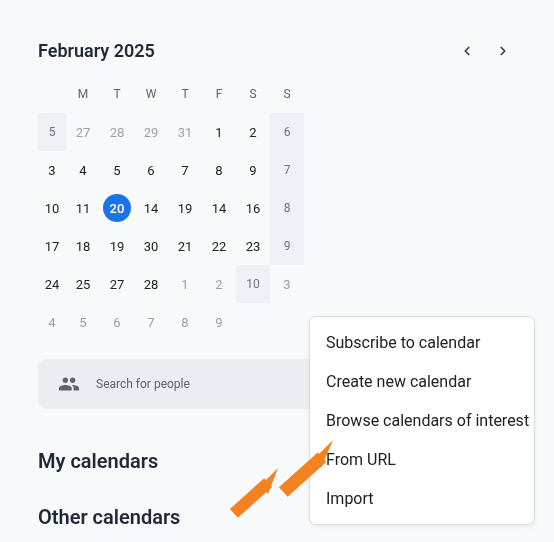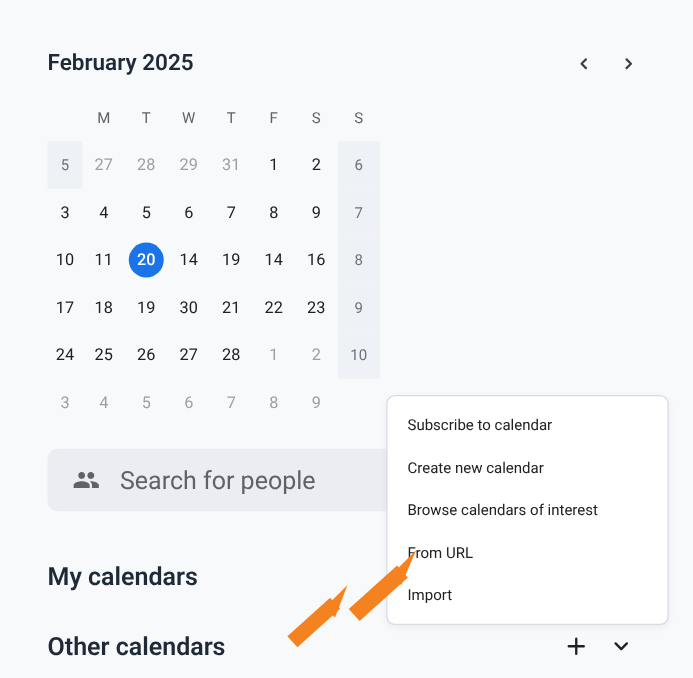--- a/index.html
+++ b/index.html
@@ -78,21 +78,21 @@
     background:#ebedf2;
     border-radius:8px;
     height:50px;
     display:flex;
     align-items:center;
     padding:0 20px;
     gap:16px;
     color:#5f6368;
   }
   .search-icon { width:22px;height:22px;fill:#5f6368; }
-  .search-text { font-size:20px; color:#5f6368; }
+  .search-text { font-size:12px; color:#5f6368; }
   .section {
     margin-top: 40px;
     display:flex;
     align-items:center;
     justify-content:space-between;
     padding-right:10px;
   }
   .section + .section { margin-top: 32px; }
   .section-title { font-size:20px; font-weight:600; color:#1f2937; }
   .section-actions { display:flex;align-items:center;gap:18px; }
@@ -105,21 +105,21 @@
     background:#fff;
     border:1px solid #d8dbe2;
     border-radius:7px;
     box-shadow:0 2px 6px rgba(0,0,0,0.05);
     padding:16px 0;
     display:flex;flex-direction:column;
     gap:20px;
     z-index:5;
   }
   .menu-item {
-    font-size:12px;
+    font-size:16px;
     color:#202124;
     padding:0 16px;
     cursor:pointer;
     white-space:nowrap;
   }
   .arrow-anno {
     position:absolute;
     z-index:10;
     pointer-events:none;
   }
@@ -237,23 +237,20 @@
       </div>
       <div class="day">
         <span>23</span>
       </div>
       <div class="weeknum">9</div>
       <div class="day">
         <span>24</span>
       </div>
       <div class="day">
         <span>25</span>
-      </div>
-      <div class="day">
-        <span>26</span>
       </div>
       <div class="day">
         <span>27</span>
       </div>
       <div class="day">
         <span>28</span>
       </div>
       <div class="day other">
         <span>1</span>
       </div>

